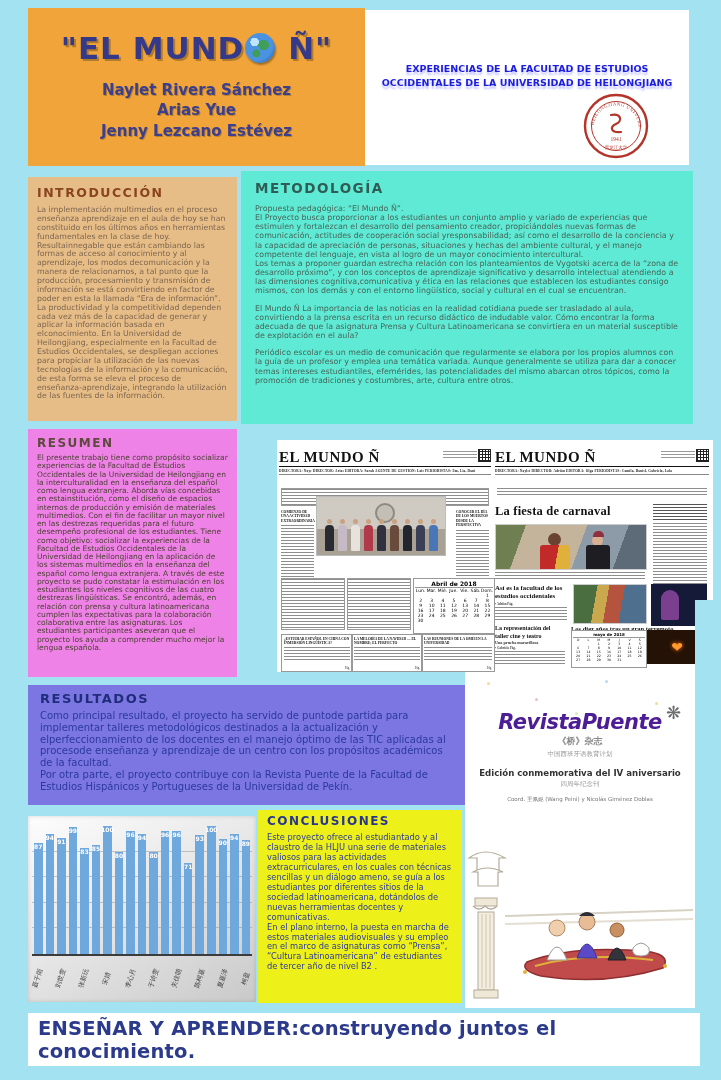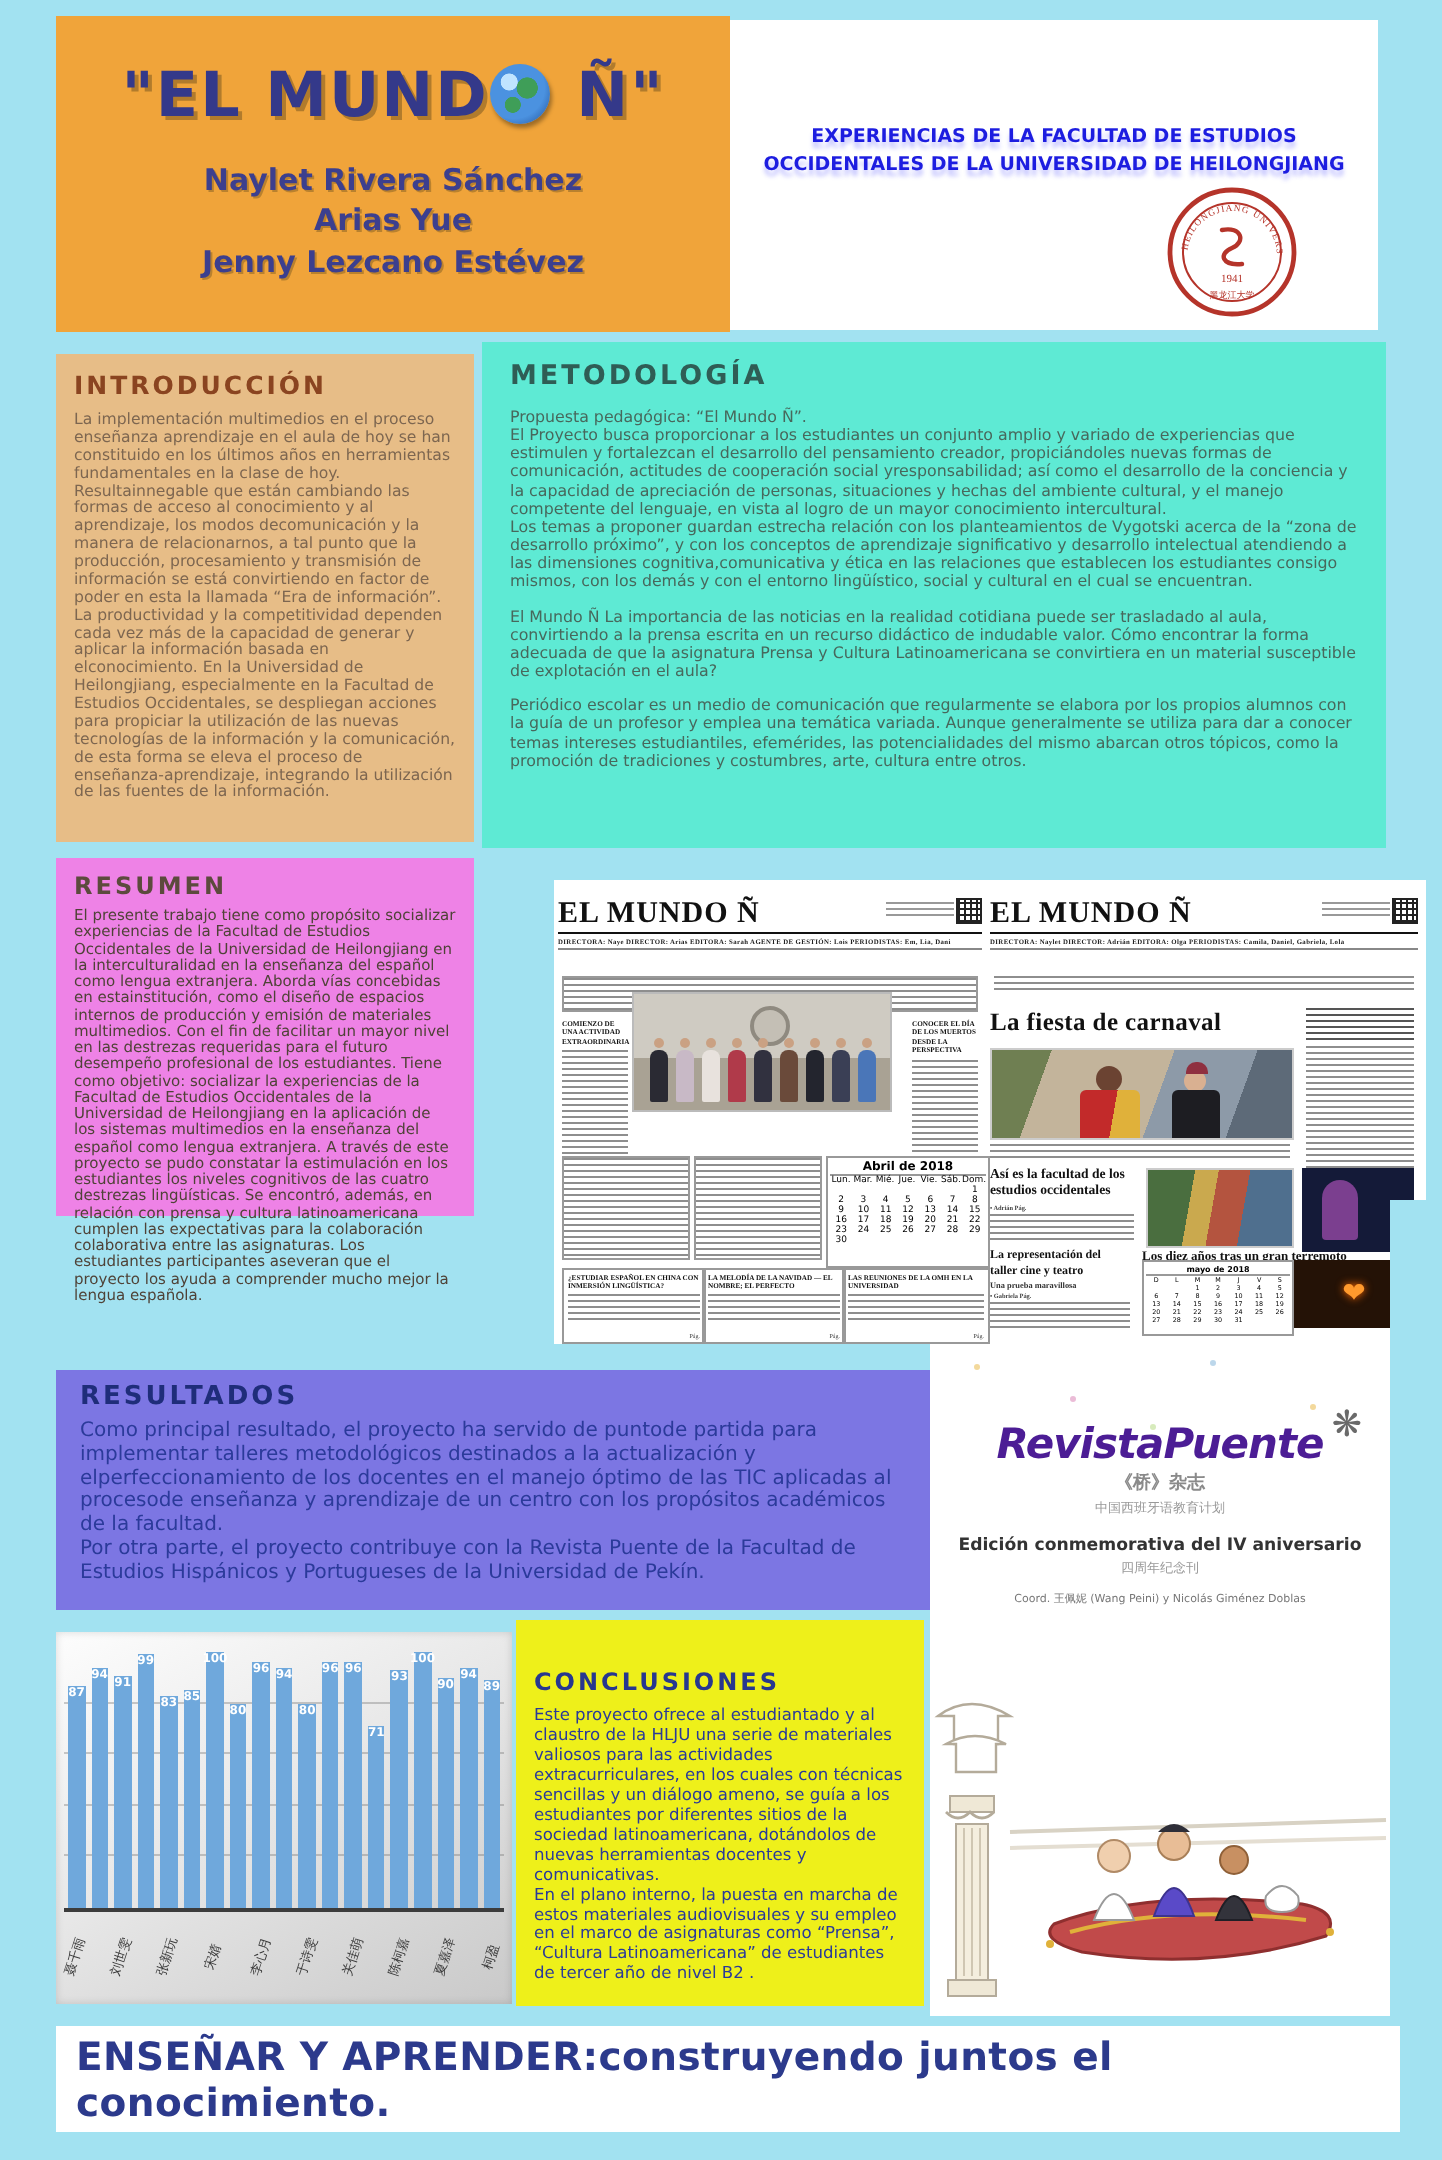--- a/index.html
+++ b/index.html
@@ -27,27 +27,27 @@
 
   
   .sec-title{font-weight:bold;letter-spacing:1.5px;}
   #intro{left:28px;top:177px;width:209px;height:244px;background:#e7bd87;padding:8px 9px;}
   #intro .sec-title{font-size:12.5px;color:#8a4420;margin-bottom:6px;}
   #intro .body{font-size:7.8px;line-height:1.14;color:#7d6650;}
   #metodo{left:241px;top:171px;width:452px;height:253px;background:#5eead4;padding:9px 14px;}
   #metodo .sec-title{font-size:13.5px;color:#2f5d55;margin-bottom:8px;}
   #metodo p{margin:0;font-size:7.9px;line-height:1.16;color:#47685c;}
   #metodo p.gap{margin-top:8px;}
-  #resumen{left:28px;top:429px;width:209px;height:179px;background:#ee82e6;padding:7px 9px;}
+  #resumen{left:28px;top:429px;width:209px;height:248px;background:#ee82e6;padding:7px 9px;}
   #resumen .sec-title{font-size:12px;color:#5c4a3d;margin-bottom:4px;}
   #resumen .body{font-size:7.5px;line-height:1.1;color:#4f4237;}
   #resultados{left:28px;top:685px;width:437px;height:120px;background:#7c76e3;padding:6px 12px;}
   #resultados .sec-title{font-size:13px;color:#1f2d7a;margin-bottom:4px;}
   #resultados p{margin:0;font-size:10px;line-height:1.18;color:#2b3a9a;}
-  #conclu{left:258px;top:810px;width:204px;height:193px;background:#eef01a;padding:24px 9px;}
+  #conclu{left:258px;top:810px;width:204px;height:193px;background:#eef01a;padding:4px 9px;}
   #conclu .sec-title{font-size:12px;color:#27378f;margin-bottom:5px;}
   #conclu p{margin:0;font-size:8.3px;line-height:1.2;color:#2a3a99;}
 
   
   #chartpanel{left:28px;top:816px;width:228px;height:186px;
               background:linear-gradient(150deg,#fdfdfd 0%,#e8e8e8 45%,#c9c9c9 100%);
               box-shadow:inset 0 0 4px rgba(0,0,0,.15);}
   .plot{position:absolute;left:4px;right:4px;top:10px;height:128px;display:flex;align-items:flex-end;
         gap:3px;border-bottom:2px solid #3c3c3c;padding:0 2px;}
   .gline{position:absolute;left:0;right:0;height:1px;background:rgba(110,110,110,.35);}

